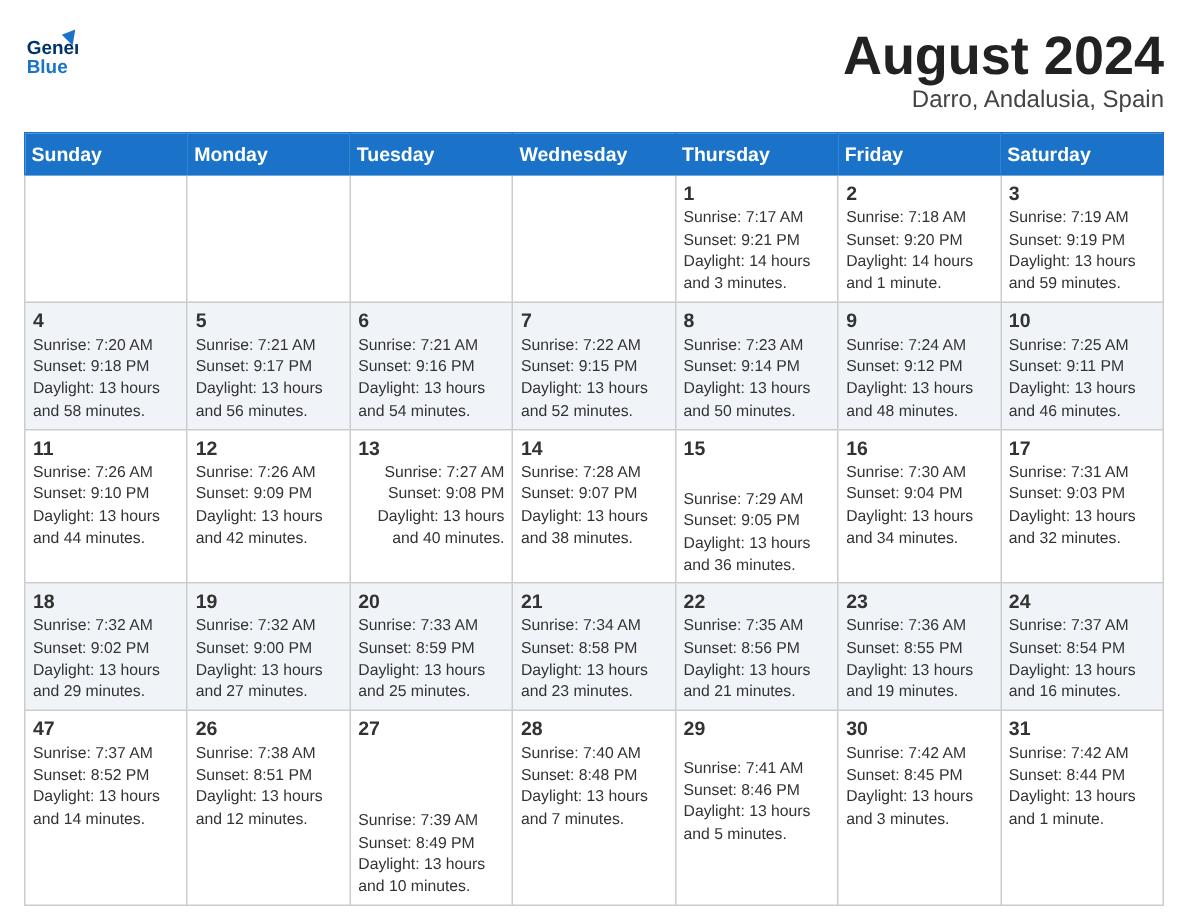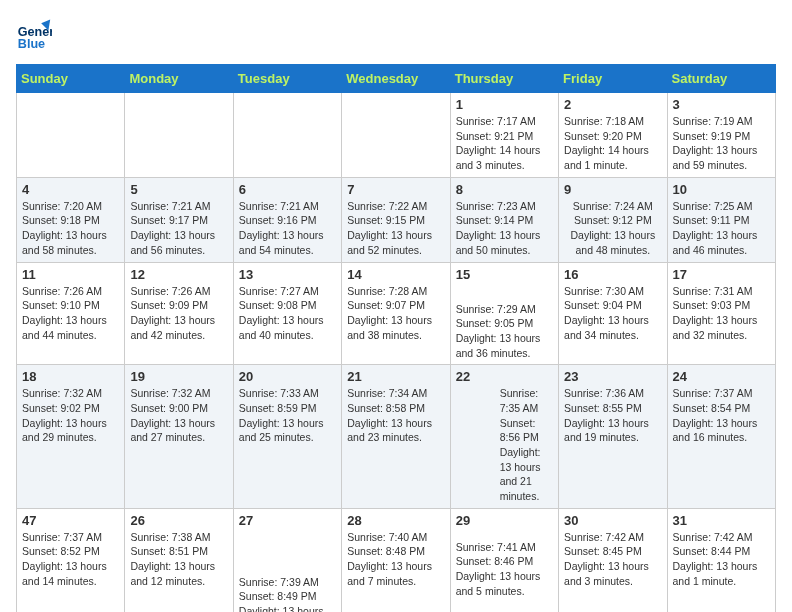--- a/index.html
+++ b/index.html
@@ -37,21 +37,21 @@
       font-size: 16px;
       color: #444;
       font-weight: normal;
     }
     table {
       width: 100%;
       border-collapse: collapse;
     }
     thead tr th {
       background: #1a73c9;
-      color: #bef264;
+      color: #ffffff;
       font-size: 13px;
       font-weight: bold;
       padding: 6px 4px;
       text-align: left;
       border: 1px solid #1a73c9;
     }
     tbody tr td {
       vertical-align: top;
       padding: 4px 5px;
       font-size: 11px;
@@ -83,20 +83,24 @@
 <body>
 
 <div class="header">
   <div class="logo">
     <svg class="logo-icon" viewBox="0 0 40 40">
       <text x="2" y="22" font-size="14" font-weight="bold" fill="#003366">General</text>
       <text x="2" y="36" font-size="14" font-weight="bold" fill="#1a73c9">Blue</text>
       <polygon points="28,8 38,4 36,16" fill="#1a73c9"></polygon>
     </svg>
   </div>
+  <div class="title-block">
+    <h1>August 2024</h1>
+    <h2>Darro, Andalusia, Spain</h2>
+  </div>
 </div>
 
 <table>
   <thead>
     <tr id="header-row">
         <th>Sunday</th>
         <th>Monday</th>
         <th>Tuesday</th>
         <th>Wednesday</th>
         <th>Thursday</th>
@@ -163,21 +167,21 @@
         </td>
         <td>
           <span class="day-num">8</span>
           <div class="day-info" style="white-space: pre-line;">Sunrise: 7:23 AM
 Sunset: 9:14 PM
 Daylight: 13 hours
 and 50 minutes.</div>
         </td>
         <td>
           <span class="day-num">9</span>
-          <div class="day-info" style="white-space: pre-line; text-align: center;">Sunrise: 7:24 AM
+          <div class="day-info" style="white-space: pre-line;">Sunrise: 7:24 AM
 Sunset: 9:12 PM
 Daylight: 13 hours
 and 48 minutes.</div>
         </td>
         <td>
           <span class="day-num">10</span>
           <div class="day-info" style="white-space: pre-line;">Sunrise: 7:25 AM
 Sunset: 9:11 PM
 Daylight: 13 hours
 and 46 minutes.</div>
@@ -193,21 +197,21 @@
         </td>
         <td>
           <span class="day-num">12</span>
           <div class="day-info" style="white-space: pre-line;">Sunrise: 7:26 AM
 Sunset: 9:09 PM
 Daylight: 13 hours
 and 42 minutes.</div>
         </td>
         <td>
           <span class="day-num">13</span>
-          <div class="day-info" style="white-space: pre-line;">Sunrise: 7:27 AM
+          <div class="day-info" style="white-space: pre-line; text-align: right;">Sunrise: 7:27 AM
 Sunset: 9:08 PM
 Daylight: 13 hours
 and 40 minutes.</div>
         </td>
         <td>
           <span class="day-num">14</span>
           <div class="day-info" style="white-space: pre-line;">Sunrise: 7:28 AM
 Sunset: 9:07 PM
 Daylight: 13 hours
 and 38 minutes.</div>
@@ -258,21 +262,21 @@
         </td>
         <td>
           <span class="day-num">21</span>
           <div class="day-info" style="white-space: pre-line;">Sunrise: 7:34 AM
 Sunset: 8:58 PM
 Daylight: 13 hours
 and 23 minutes.</div>
         </td>
         <td>
           <span class="day-num">22</span>
-          <div class="day-info" style="white-space: pre-line; margin-left: 44px;">Sunrise: 7:35 AM
+          <div class="day-info" style="white-space: pre-line;">Sunrise: 7:35 AM
 Sunset: 8:56 PM
 Daylight: 13 hours
 and 21 minutes.</div>
         </td>
         <td>
           <span class="day-num">23</span>
           <div class="day-info" style="white-space: pre-line;">Sunrise: 7:36 AM
 Sunset: 8:55 PM
 Daylight: 13 hours
 and 19 minutes.</div>

